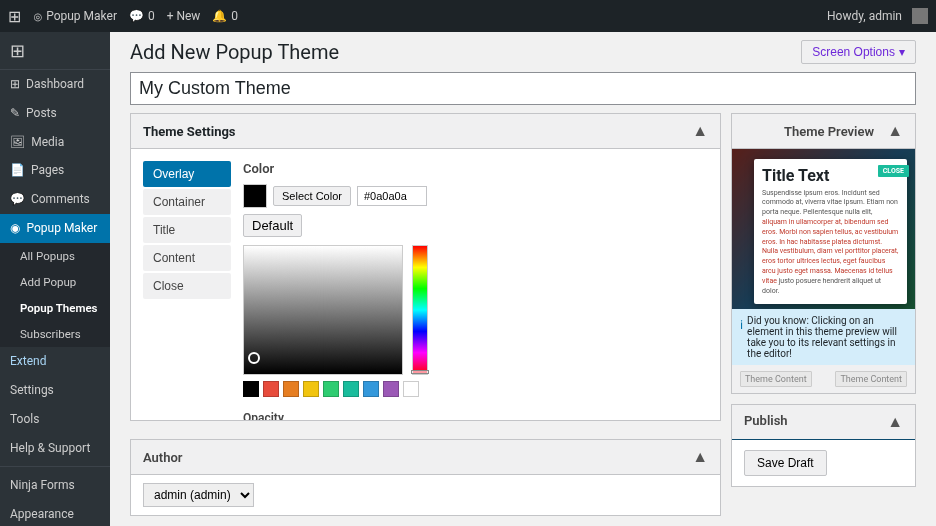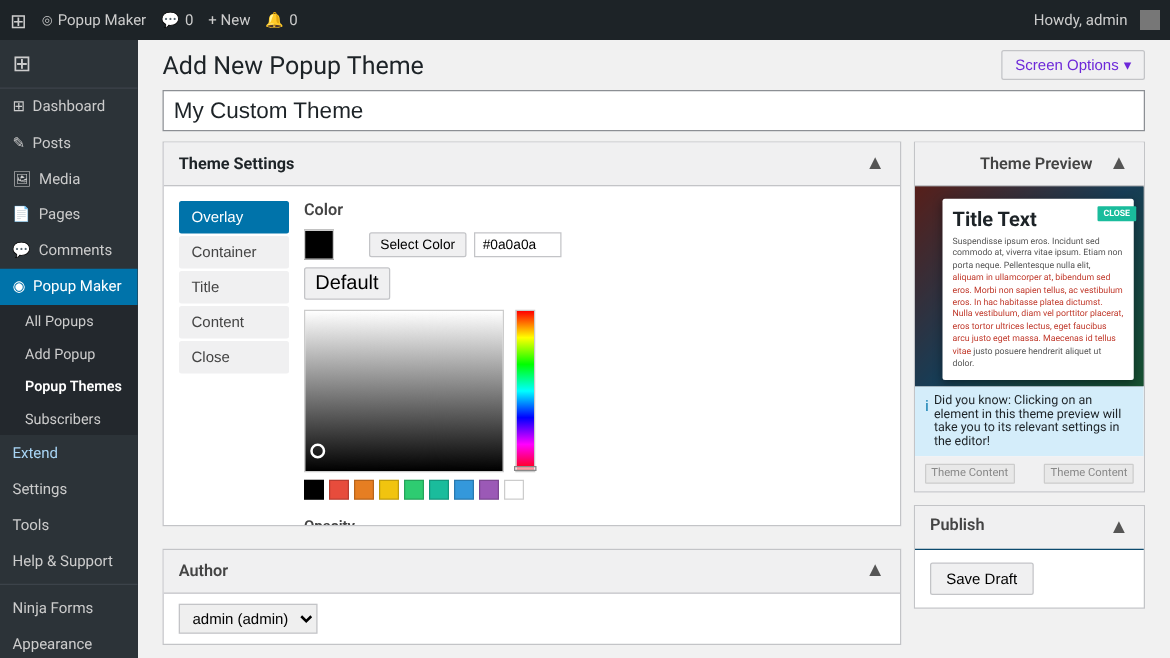--- a/index.html
+++ b/index.html
@@ -52,23 +52,23 @@
     .tab-btn.active { background: #0073aa; color: #fff; }
     .tab-btn:not(.active) { background: #f0f0f1; color: #444; }
 
     
     .tab-content { margin-left: 100px; }
 
     
     .color-label { font-size: 13px; font-weight: 600; margin-bottom: 8px; }
     .color-input-row { display: flex; align-items: center; gap: 6px; margin-bottom: 6px; }
     .color-swatch { width: 24px; height: 24px; background: #000; border: 1px solid #ccc; display: inline-block; }
-    .select-color-btn { background: #f0f0f1; border: 1px solid #c3c4c7; padding: 3px 8px; font-size: 11px; cursor: pointer; border-radius: 2px; margin-left: 22px; }
+    .select-color-btn { background: #f0f0f1; border: 1px solid #c3c4c7; padding: 3px 8px; font-size: 11px; cursor: pointer; border-radius: 2px; }
     .color-hex-input { border: 1px solid #c3c4c7; padding: 3px 6px; font-size: 11px; width: 70px; }
-    .default-btn { background: #f0f0f1; border: 1px solid #c3c4c7; padding: 3px 8px; font-size: 16px; cursor: pointer; border-radius: 2px; display: block; margin-top: 4px; }
+    .default-btn { background: #f0f0f1; border: 1px solid #c3c4c7; padding: 3px 8px; font-size: 13px; cursor: pointer; border-radius: 2px; display: block; margin-top: 4px; }
 
     
     .color-picker-area { margin-top: 8px; }
     .color-gradient { width: 160px; height: 130px; background: linear-gradient(to bottom, transparent, black), linear-gradient(to right, white, transparent); position: relative; border: 1px solid #ccc; display: inline-block; vertical-align: top; }
     .color-gradient-handle { position: absolute; bottom: 10px; left: 4px; width: 12px; height: 12px; border-radius: 50%; border: 2px solid #fff; background: transparent; }
     .color-hue-slider { width: 16px; height: 130px; background: linear-gradient(to bottom, #f00, #ff0, #0f0, #0ff, #00f, #f0f, #f00); display: inline-block; vertical-align: top; margin-left: 6px; border: 1px solid #ccc; position: relative; }
     .color-hue-handle { position: absolute; bottom: 0; left: -2px; right: -2px; height: 4px; background: rgba(255,255,255,0.6); border: 1px solid #888; }
     .color-swatches { margin-top: 6px; display: flex; gap: 4px; align-items: center; }
     .color-swatch-small { width: 16px; height: 16px; border: 1px solid rgba(0,0,0,0.2); cursor: pointer; }
 

